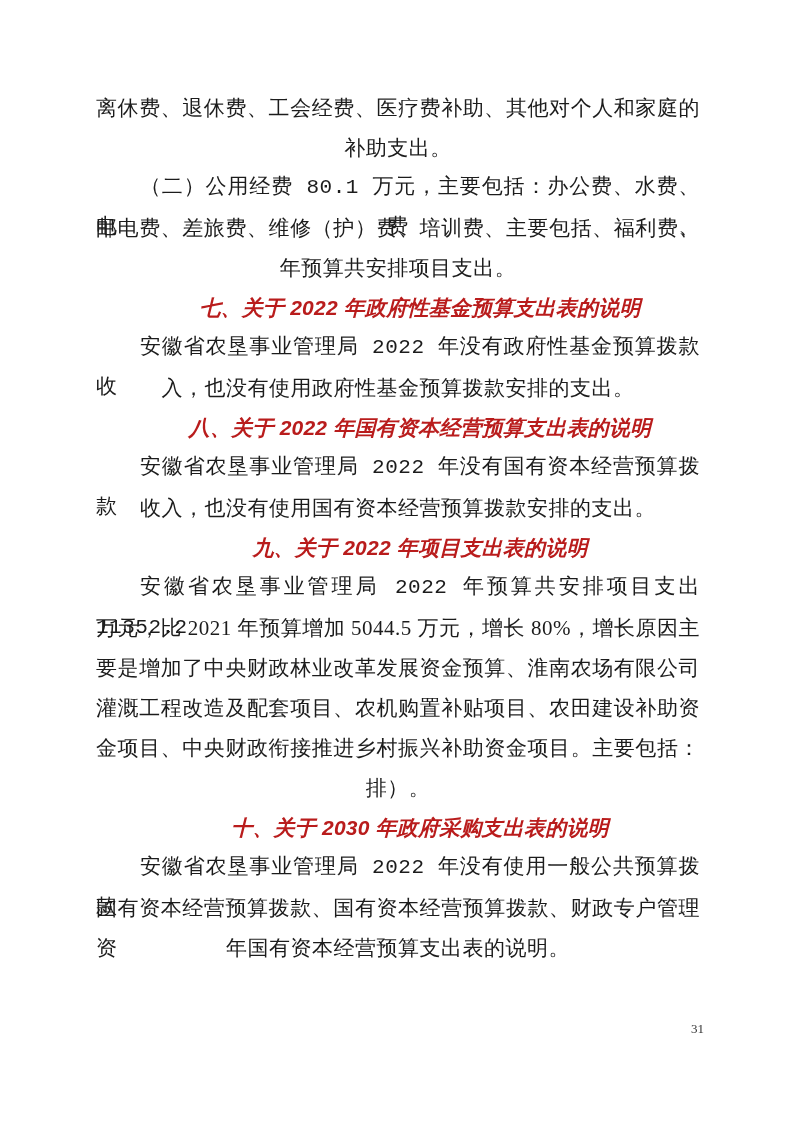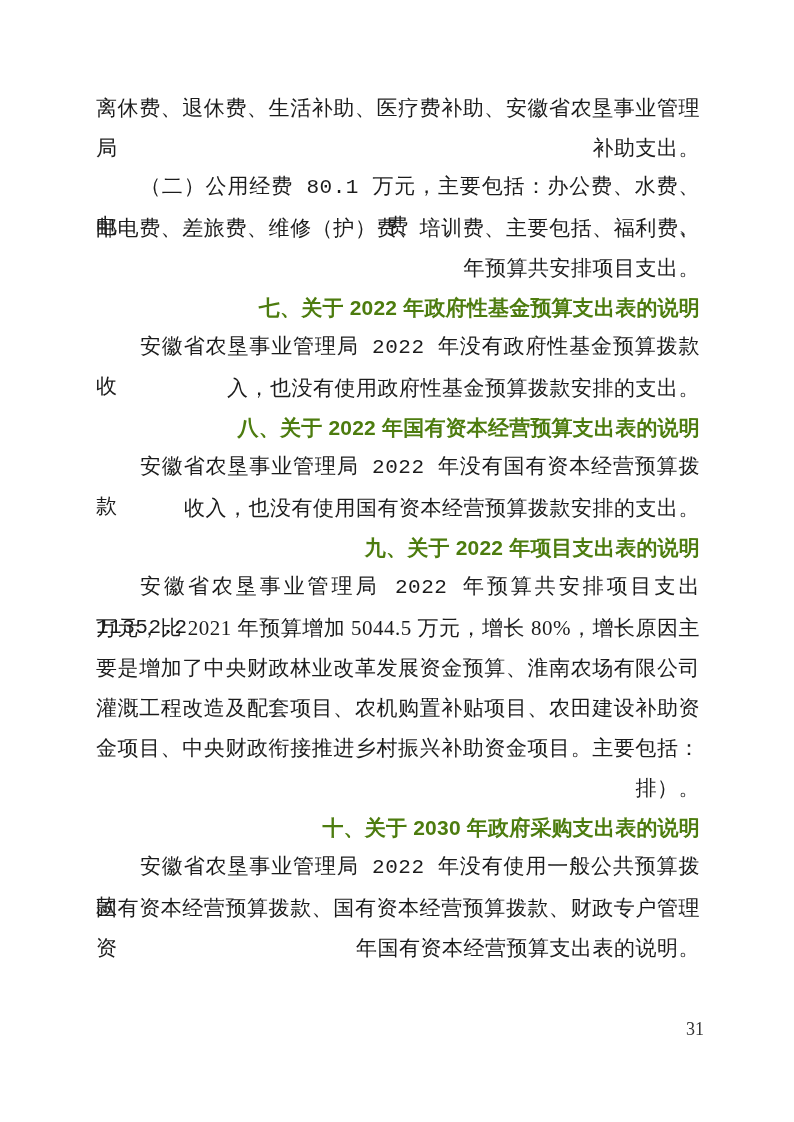--- a/index.html
+++ b/index.html
@@ -19,54 +19,55 @@
   .content {
     position: absolute;
     top: 88px;
     left: 96px;
     width: 604px;
   }
   .line {
     font-size: 21px;
     line-height: 40px;
     height: 40px;
-    text-align: right;
+    text-align: center;
     letter-spacing: 0.5px;
   }
   .line.justify {
     text-align: justify;
     text-align-last: justify;
     text-justify: inter-ideograph;
   }
   .line.indent {
     text-indent: 44px;
     font-family: Liberation Mono, monospace;
   }
   .line.heading {
     font-family: "Liberation Sans", "DejaVu Sans", sans-serif;
     font-weight: 700;
-    color: #4d7c0f;
+    color: #b91c1c;
     letter-spacing: 0.2px;
+    font-style: italic;
   }
   .page-number {
     position: absolute;
     top: 1020px;
     right: 90px;
-    font-size: 18px;
+    font-size: 13px;
     line-height: 18px;
     color: #333333;
     font-family: "Liberation Serif", "DejaVu Serif", serif;
   }
 </style>
 </head>
 <body>
 
 <div class="page">
   <div class="content">
-    <div class="line justify">离休费、退休费、生活补助、医疗费补助、安徽省农垦事业管理局</div>
+    <div class="line justify">离休费、退休费、工会经费、医疗费补助、其他对个人和家庭的</div>
     <div class="line">补助支出。</div>
     <div class="line justify indent">（二）公用经费 80.1 万元，主要包括：办公费、水费、电费、</div>
     <div class="line justify">邮电费、差旅费、维修（护）费、培训费、主要包括、福利费、</div>
     <div class="line">年预算共安排项目支出。</div>
     <div class="line heading indent">七、关于 2022 年政府性基金预算支出表的说明</div>
     <div class="line justify indent">安徽省农垦事业管理局 2022 年没有政府性基金预算拨款收</div>
     <div class="line">入，也没有使用政府性基金预算拨款安排的支出。</div>
     <div class="line heading indent">八、关于 2022 年国有资本经营预算支出表的说明</div>
     <div class="line justify indent">安徽省农垦事业管理局 2022 年没有国有资本经营预算拨款</div>
     <div class="line">收入，也没有使用国有资本经营预算拨款安排的支出。</div>

